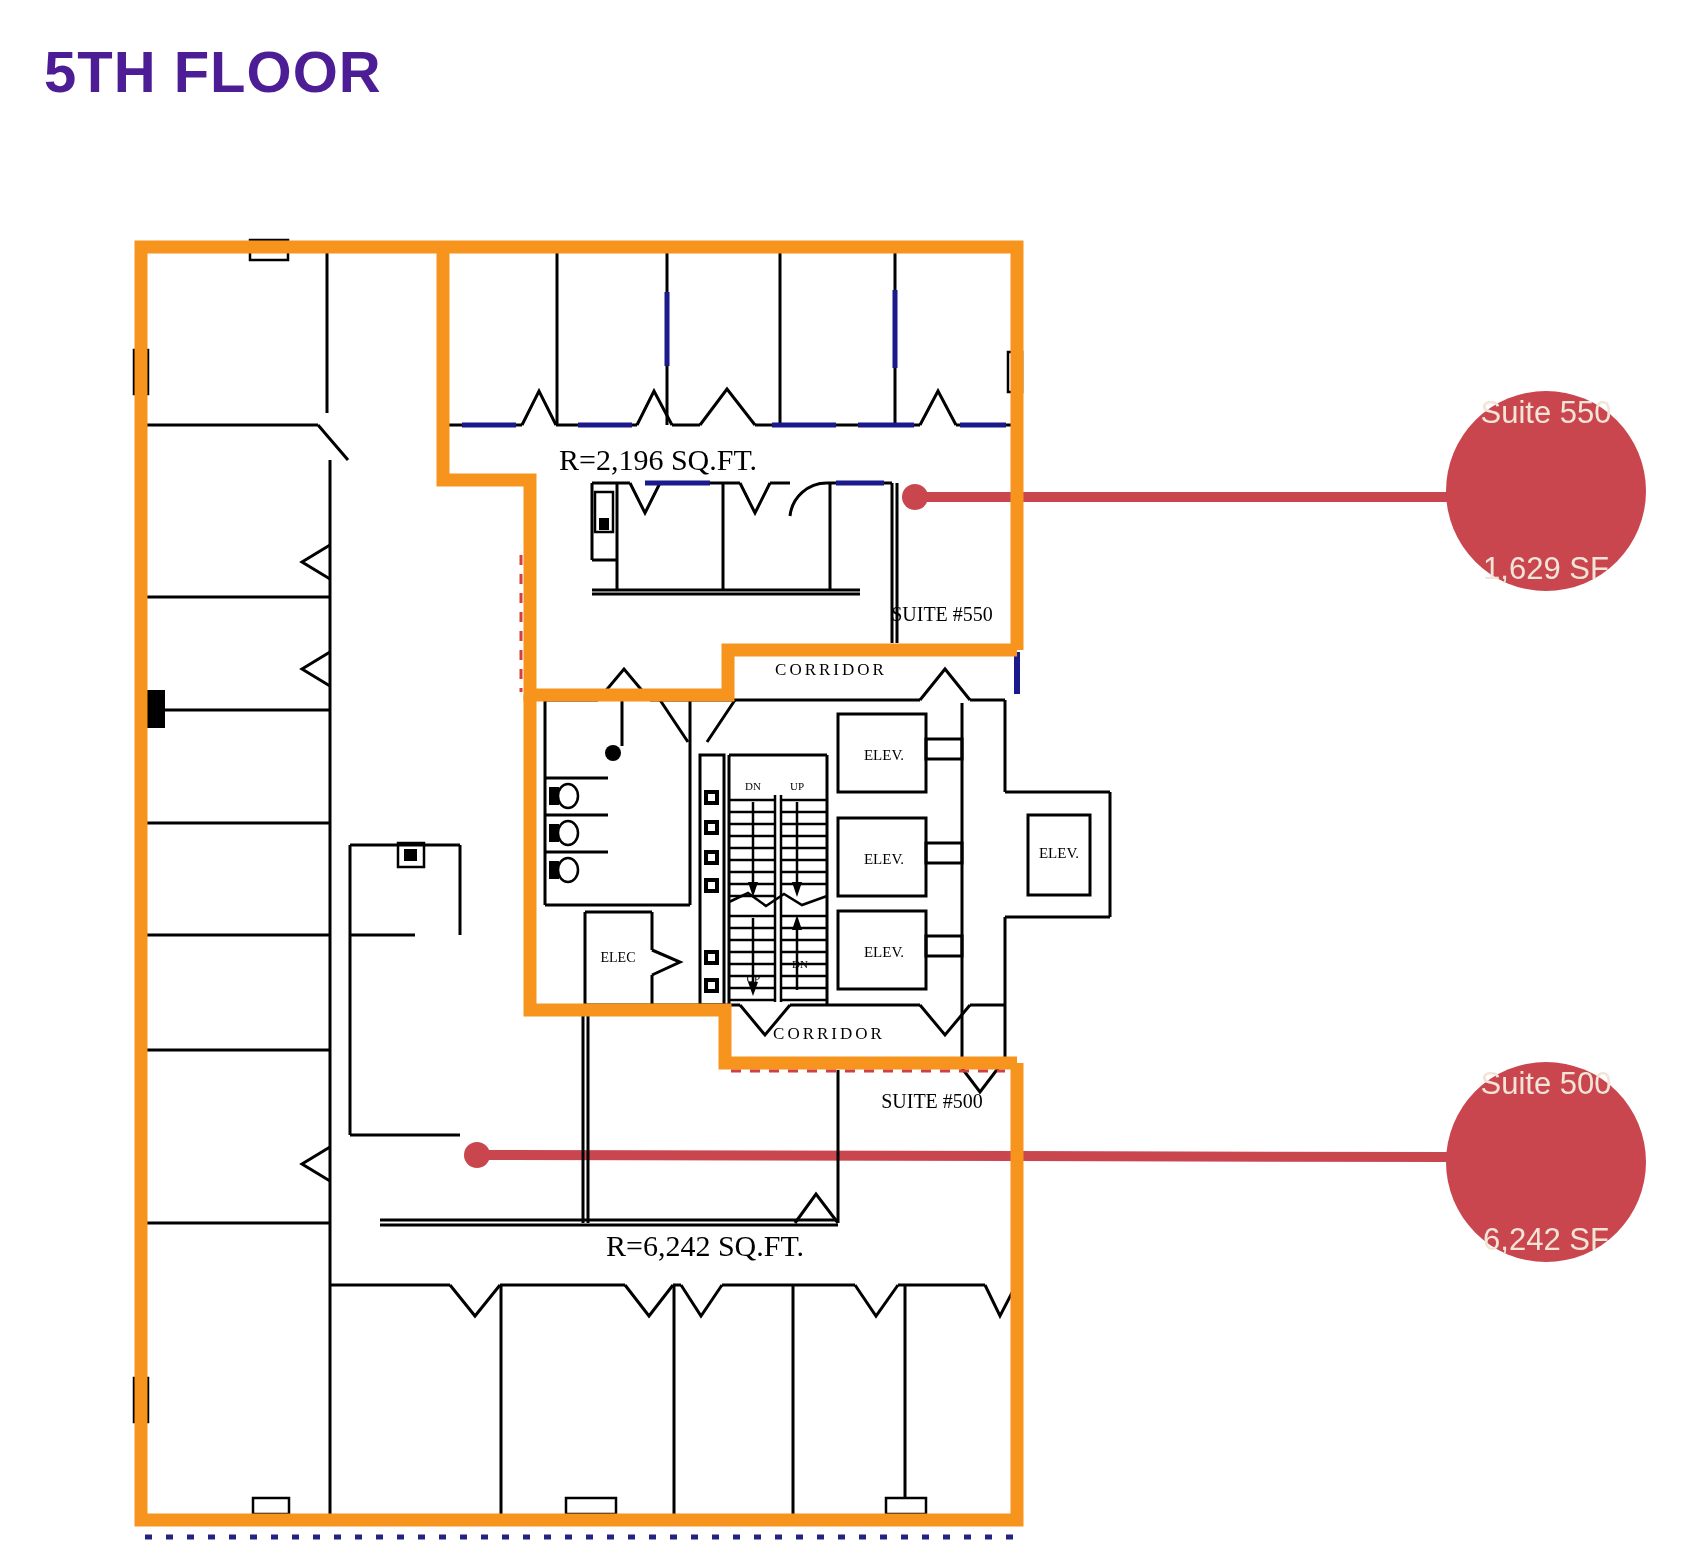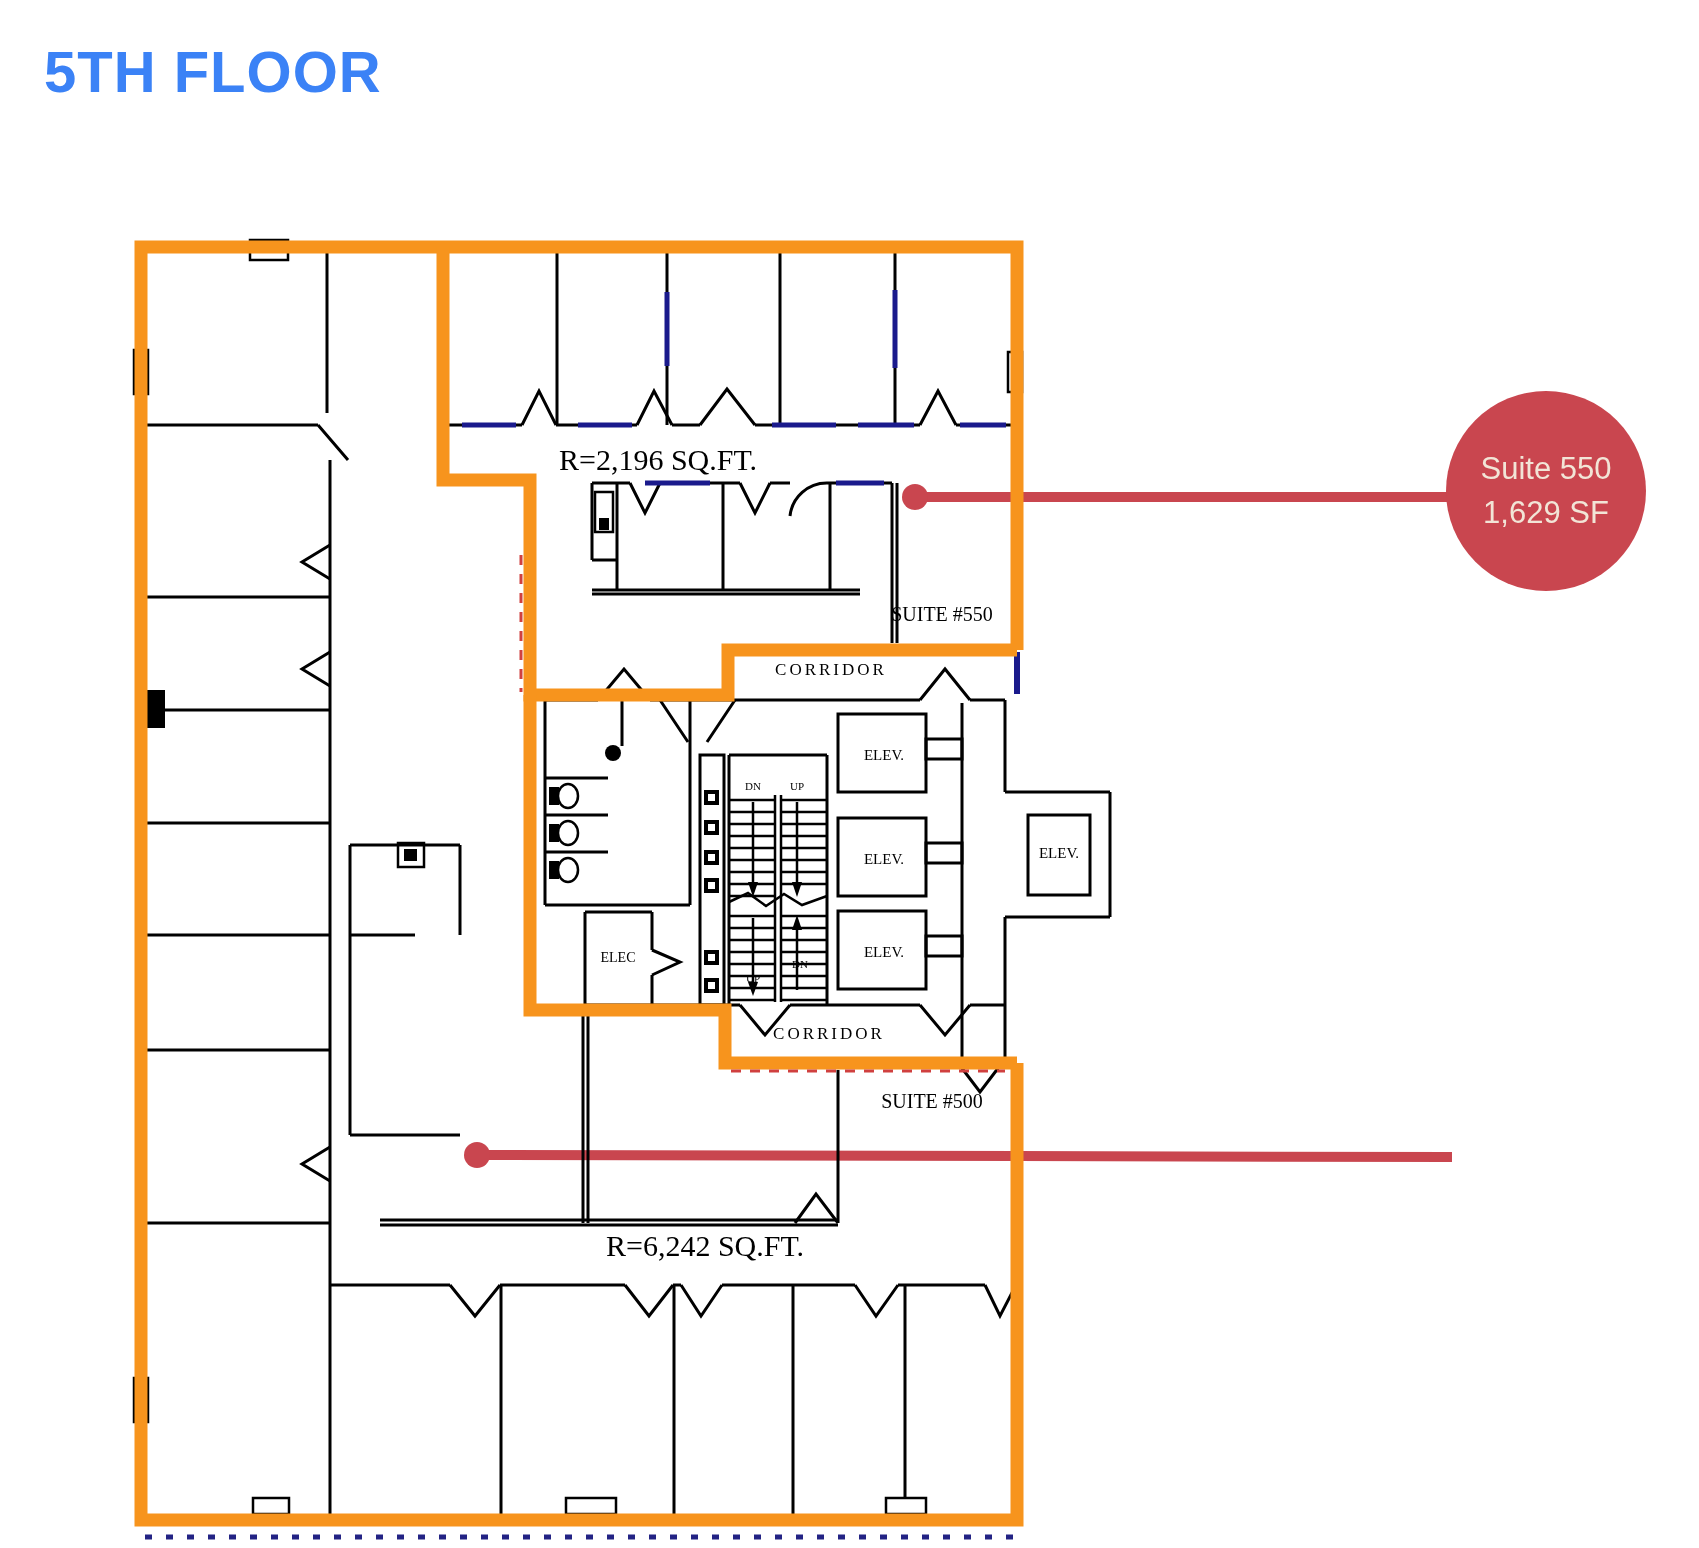--- a/index.html
+++ b/index.html
@@ -1,22 +1,22 @@
 <!DOCTYPE html>
 <html><head>
 <meta charset="utf-8">
 <style>
   html,body{margin:0;padding:0;background:#ffffff;}
   #stage{position:relative;width:1699px;height:1548px;background:#ffffff;overflow:hidden;
          font-family:"Liberation Sans",sans-serif;}
   #plan-svg{position:absolute;left:0;top:0;}
   .page-title{position:absolute;left:44px;top:38px;font-size:58px;font-weight:bold;
-              color:#3b82f6;letter-spacing:1px;}
+              color:#4c1d95;letter-spacing:1px;}
   .badge{position:absolute;width:200px;height:200px;border-radius:50%;background:#C9464F;
-         display:flex;flex-direction:column;justify-content:center;align-items:center;
+         display:flex;flex-direction:column;justify-content:space-between;align-items:center;
          color:#F2E5D7;font-size:31px;line-height:44px;font-weight:normal;}
   .badge-550{left:1446px;top:391px;}
   .badge-500{left:1446px;top:1062px;}
   text{font-family:"Liberation Serif","DejaVu Serif",serif;fill:#000000;}
   .lbl-big{font-size:30px;}
   .lbl-suite{font-size:20px;}
   .lbl-corr{font-size:17px;letter-spacing:3px;}
   .lbl-elev{font-size:15px;}
   .lbl-elec{font-size:14px;}
   .lbl-stair{font-size:11px;}
@@ -193,14 +193,18 @@
       <text class="lbl-corr" x="829" y="1039" text-anchor="middle">CORRIDOR</text>
       <text class="lbl-suite" x="932" y="1108" text-anchor="middle">SUITE #500</text>
       <text class="lbl-big" x="705" y="1256" text-anchor="middle">R=6,242 SQ.FT.</text>
     </g>
   </svg>
 
   <div class="badge badge-550">
     <span>Suite 550</span>
     <span>1,629 SF</span>
   </div>
+  <div class="badge badge-500">
+    <span>Suite 500</span>
+    <span>6,242 SF</span>
+  </div>
 
 </div>
 
 </body></html>

